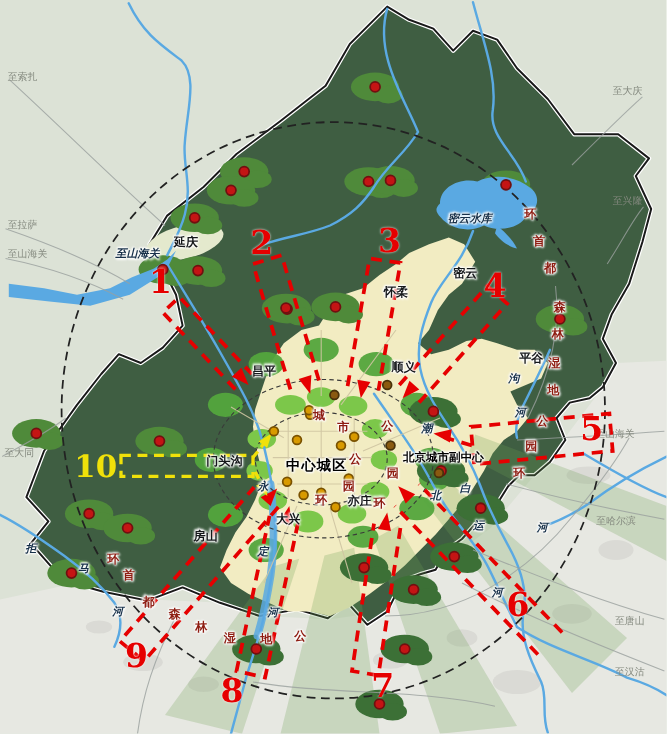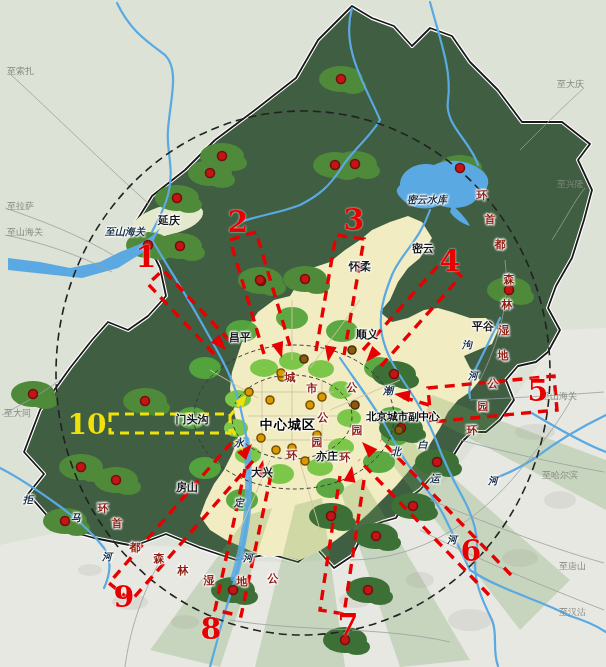--- a/index.html
+++ b/index.html
@@ -270,21 +270,21 @@
       </g>
   </svg>
 
   <div id="labels">
       <div class="lbl district" style="left: 169px; top: 220px;">延庆</div>
       <div class="lbl district" style="left: 240px; top: 305px; margin-top: 32px;">昌平</div>
       <div class="lbl district" style="left: 360px; top: 266px;">怀柔</div>
       <div class="lbl district" style="left: 409px; top: 248px; padding-left: 28px;">密云</div>
       <div class="lbl district" style="left: 367px; top: 334px;">顺义</div>
       <div class="lbl district" style="left: 483px; top: 326px;">平谷</div>
-      <div class="lbl district" style="left: 192px; top: 419px;">门头沟</div>
+      <div class="lbl district" style="left: 204px; top: 419px;">门头沟</div>
       <div class="lbl district" style="left: 262px; top: 472px;">大兴</div>
       <div class="lbl district" style="left: 187px; top: 487px;">房山</div>
       <div class="lbl district" style="left: 327px; top: 456px;">亦庄</div>
       <div class="lbl core" style="left: 288px; top: 424px;">中心城区</div>
       <div class="lbl subcenter" style="left: 403px; top: 416px;">北京城市副中心</div>
       <div class="lbl water" style="left: 125px; top: 232px;">至山海关</div>
       <div class="lbl water" style="left: 427px; top: 200px;">密云水库</div>
       <div class="lbl water" style="left: 388px; top: 391px;">潮</div>
       <div class="lbl water" style="left: 423px; top: 445px;">白</div>
       <div class="lbl water" style="left: 493px; top: 481px;">河</div>

